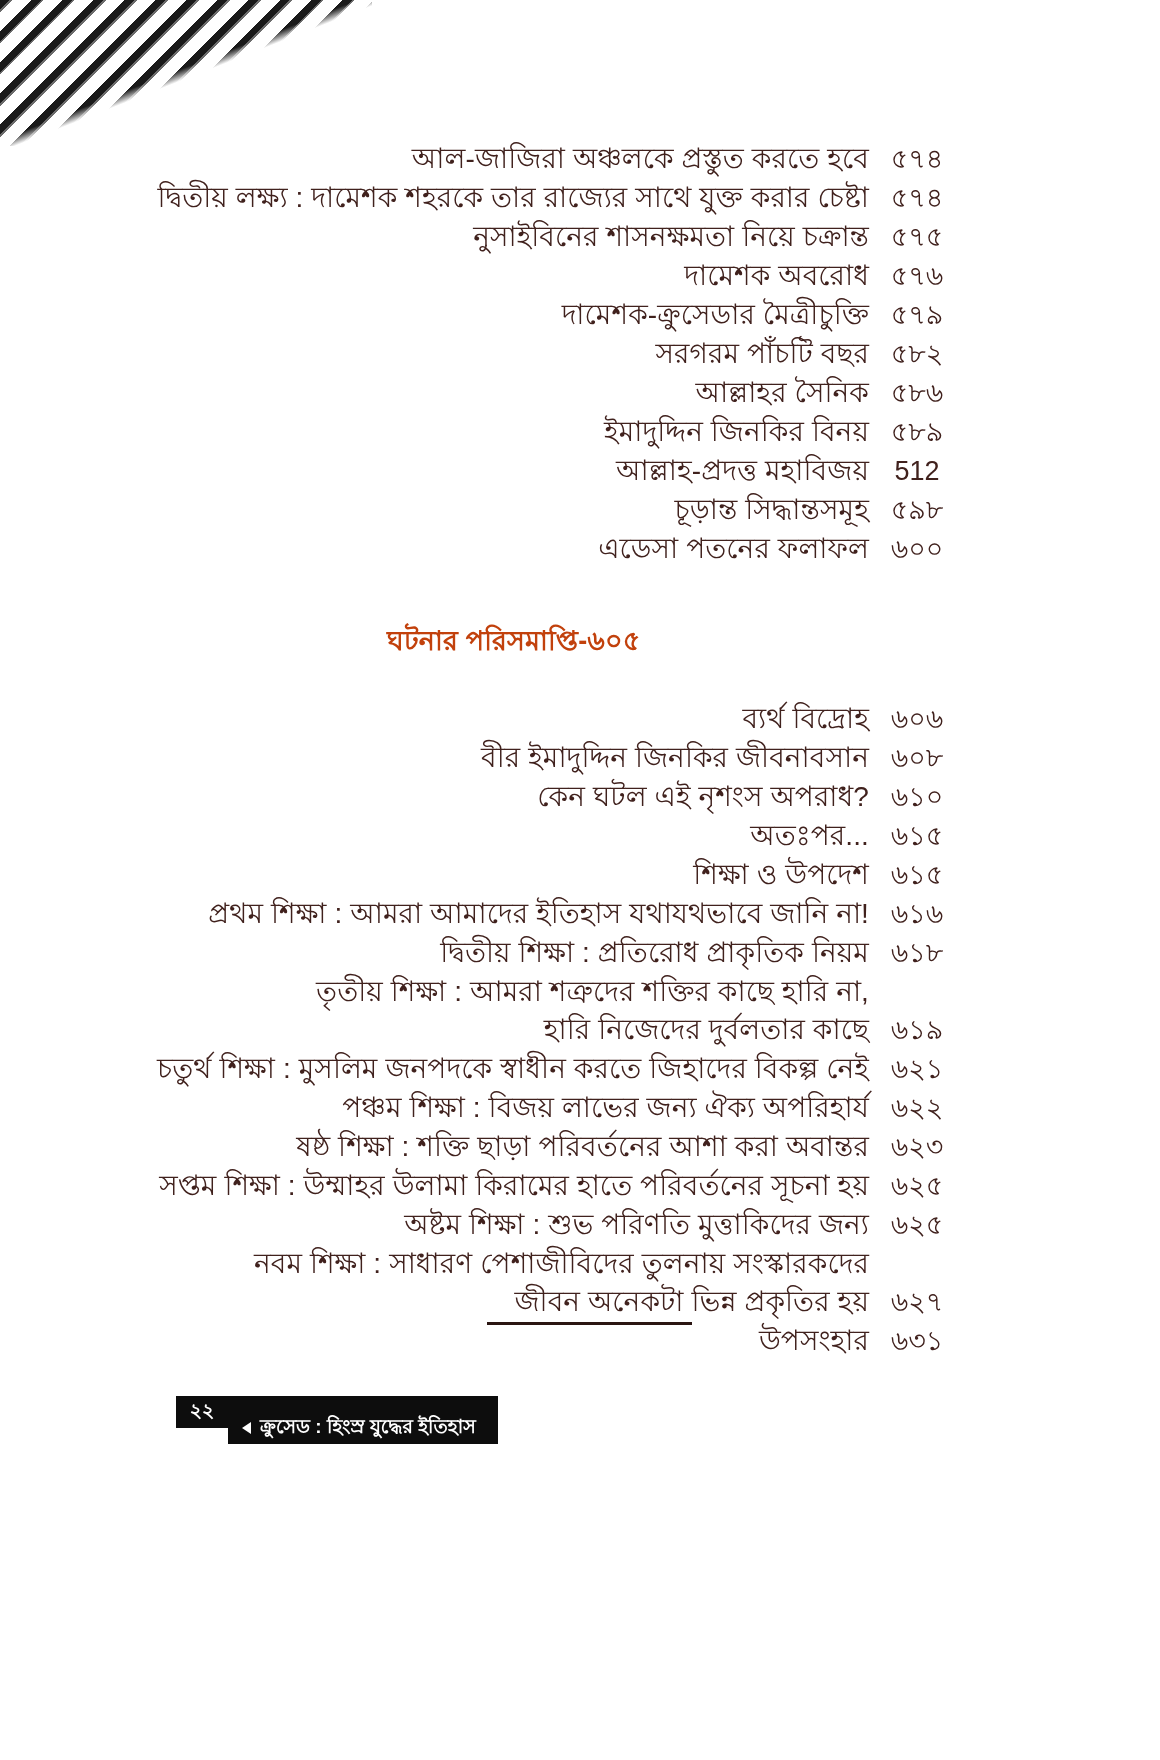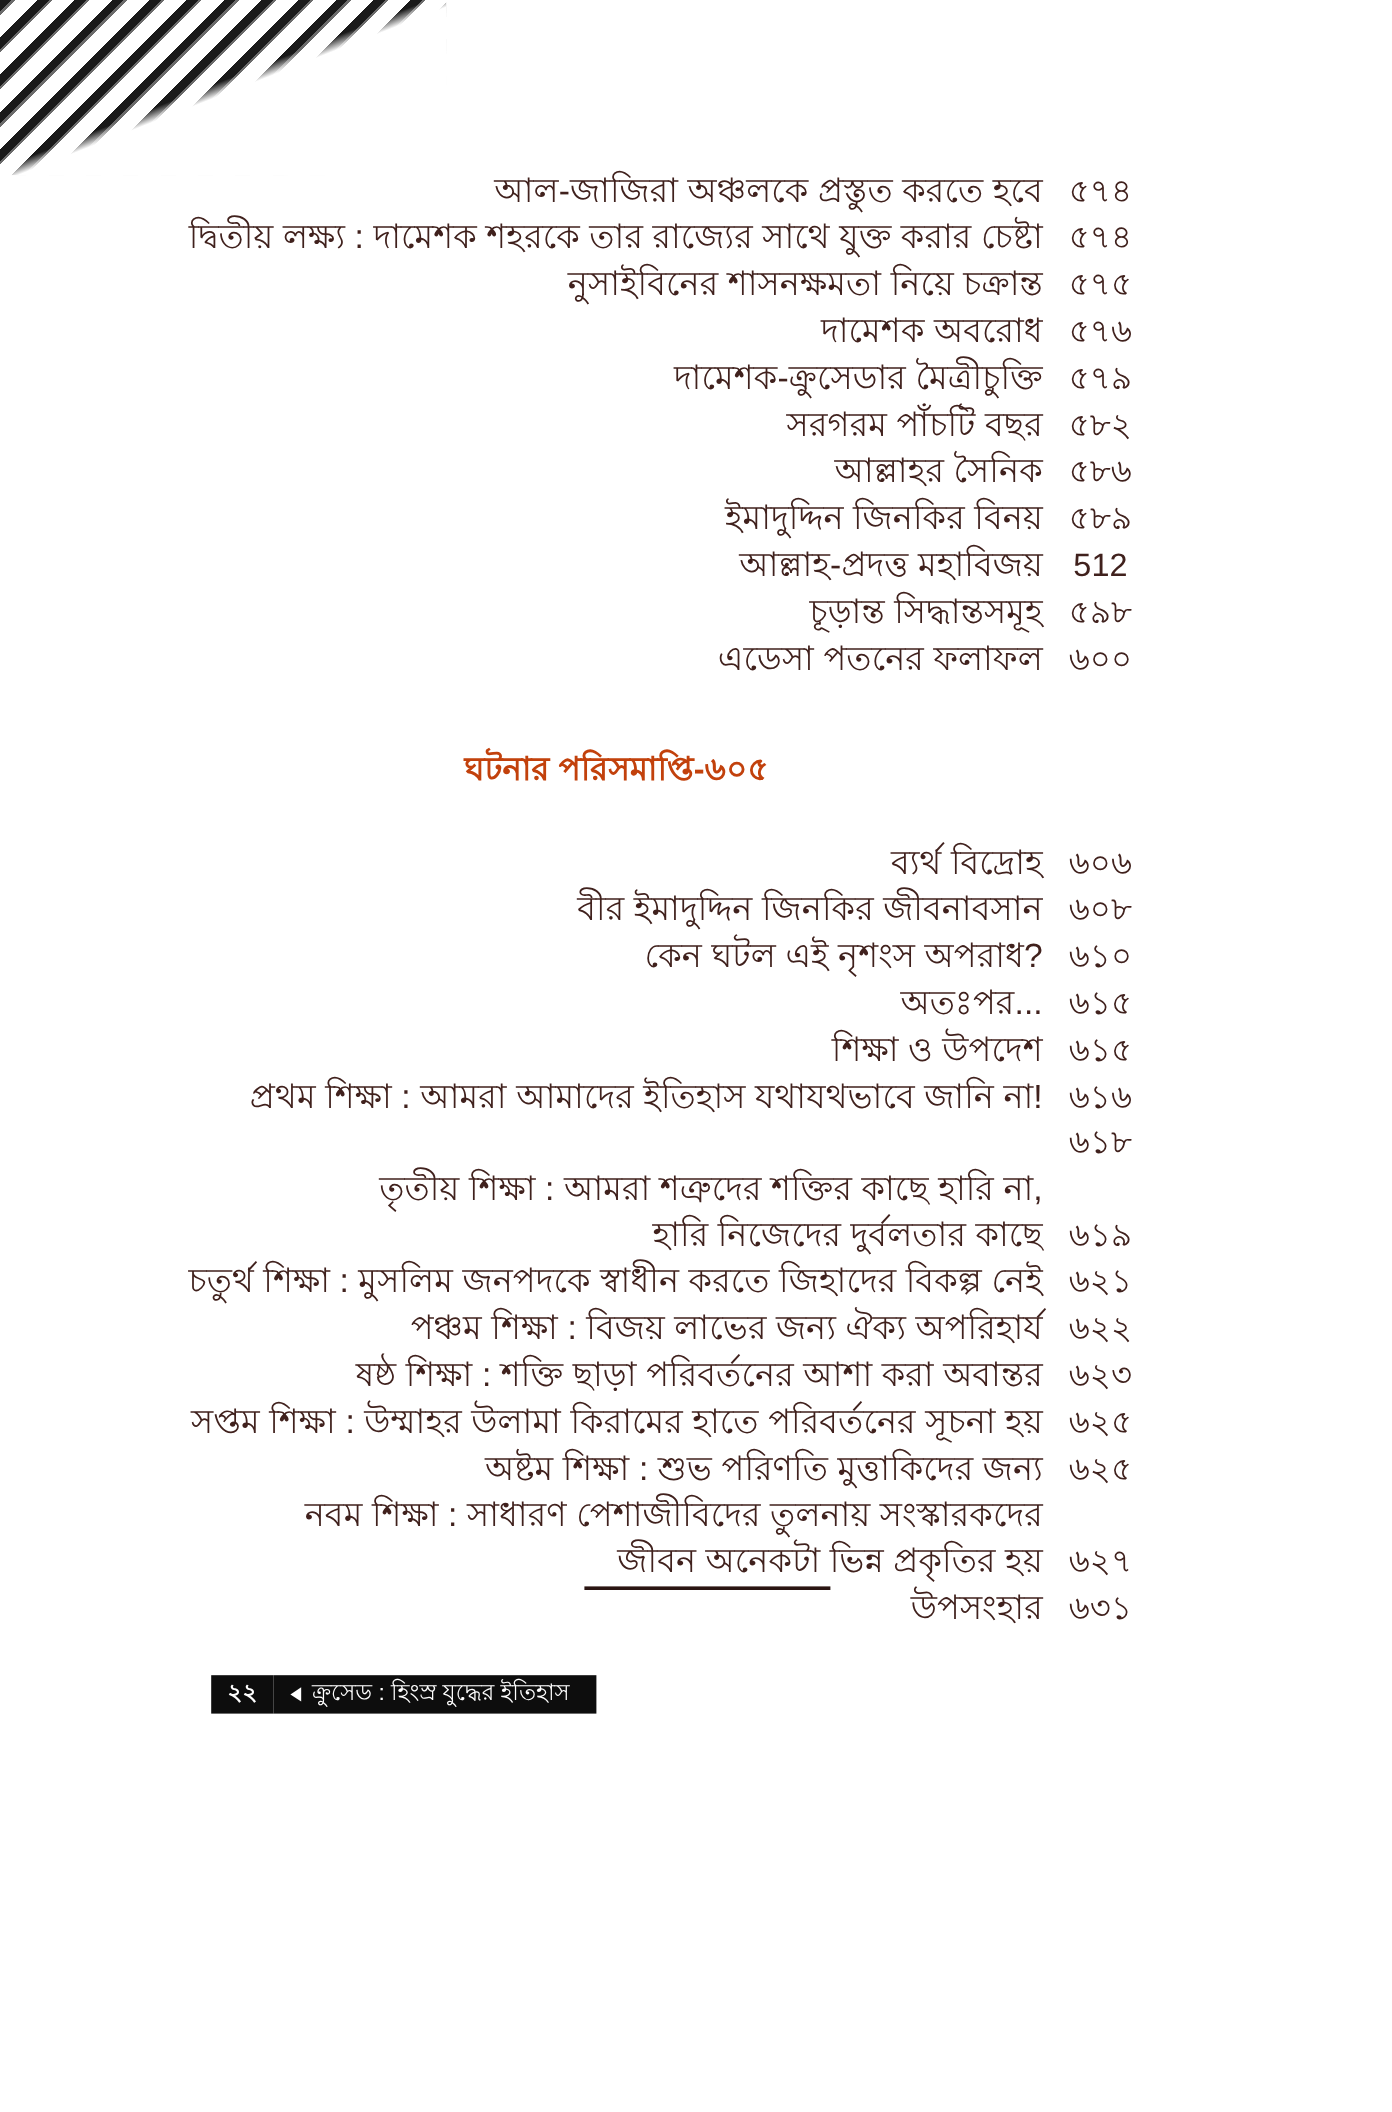--- a/index.html
+++ b/index.html
@@ -145,23 +145,23 @@
     justify-content: center;
     font-size: 19px;
     font-weight: bold;
   }
   #footer-tab {
     background: #0d0d0d;
     color: #ffffff;
     display: flex;
     align-items: center;
     gap: 9px;
-    padding: 0 22px 0 14px;
+    padding: 16px 22px 0 14px;
     font-size: 19px;
-    font-weight: normal;
+    font-weight: bold;
     white-space: nowrap;
   }
   .footer-caret {
     display: inline-block;
     width: 0; height: 0;
     border-top: 6px solid transparent;
     border-bottom: 6px solid transparent;
     border-right: 9px solid #ffffff;
   }
   
@@ -255,20 +255,21 @@
         </div>
         <div class="toc-row">
           <div class="toc-title">শিক্ষা ও উপদেশ</div>
           <div class="toc-page">৬১৫</div>
         </div>
         <div class="toc-row">
           <div class="toc-title">প্রথম শিক্ষা : আমরা আমাদের ইতিহাস যথাযথভাবে জানি না!</div>
           <div class="toc-page">৬১৬</div>
         </div>
         <div class="toc-row">
+          <div class="toc-title">দ্বিতীয় শিক্ষা : প্রতিরোধ প্রাকৃতিক নিয়ম</div>
           <div class="toc-page">৬১৮</div>
         </div>
         <div class="toc-row">
           <div class="toc-title">তৃতীয় শিক্ষা : আমরা শত্রুদের শক্তির কাছে হারি না,</div>
           <div class="toc-page"></div>
         </div>
         <div class="toc-row cont">
           <div class="toc-title">হারি নিজেদের দুর্বলতার কাছে</div>
           <div class="toc-page">৬১৯</div>
         </div>

